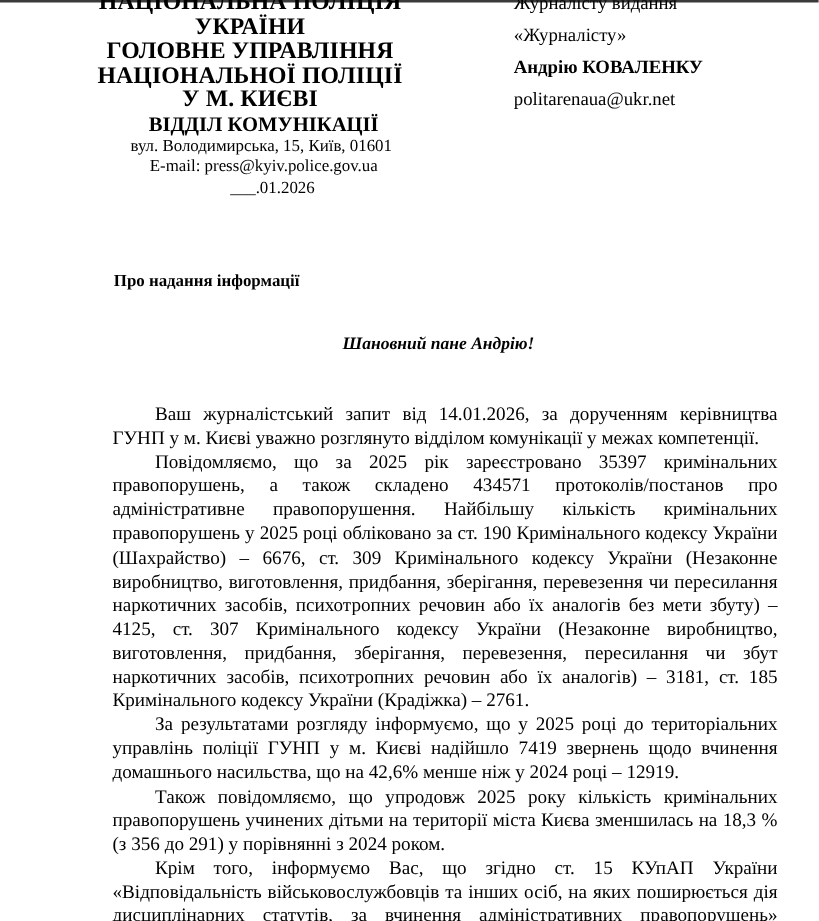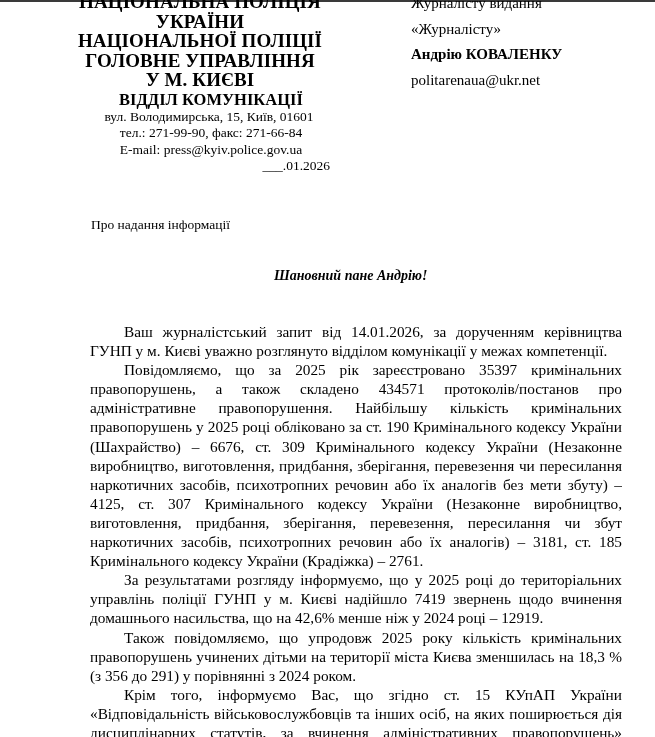--- a/index.html
+++ b/index.html
@@ -47,21 +47,21 @@
     }
     .lh-small {
       font-size: 13.5px;
       line-height: 16.5px;
       text-align: center;
     }
     .lh-addr { padding-left: 18px; }
     .lh-phone { padding-left: 22px; }
     .lh-email { padding-left: 22px; }
     .lh-date {
-      text-align: right;
+      text-align: center;
       font-size: 13.5px;
       line-height: 16px;
       margin-left: 36px;
     }
     
     .recipient {
       position: absolute;
       left: 411px;
       top: -9px;
       width: 240px;
@@ -69,21 +69,21 @@
     .rc-line {
       font-size: 15px;
       line-height: 25.5px;
     }
     .rc-name { font-weight: bold; }
     
     .subject {
       position: absolute;
       left: 91px;
       top: 217px;
-      font-weight: normal;
+      font-weight: bold;
       font-size: 13.5px;
     }
     
     .salutation {
       position: absolute;
       left: 274px;
       top: 268px;
       font-weight: bold;
       font-style: italic;
       font-size: 14px;
@@ -107,26 +107,25 @@
   </style>
 </head>
 <body>
 
 <div class="page">
   <div class="top-border"></div>
 
   <div class="letterhead">
     <div class="lh-big">НАЦІОНАЛЬНА ПОЛІЦІЯ</div>
     <div class="lh-big">УКРАЇНИ</div>
+    <div class="lh-big">ГОЛОВНЕ УПРАВЛІННЯ</div>
     <div class="lh-big">НАЦІОНАЛЬНОЇ ПОЛІЦІЇ</div>
-    <div class="lh-big">ГОЛОВНЕ УПРАВЛІННЯ</div>
     <div class="lh-big">У М. КИЄВІ</div>
     <div class="lh-dept">ВІДДІЛ КОМУНІКАЦІЇ</div>
     <div class="lh-small lh-addr">вул. Володимирська, 15, Київ, 01601</div>
-    <div class="lh-small lh-phone">тел.: 271-99-90, факс: 271-66-84</div>
     <div class="lh-small lh-email">E-mail: press@kyiv.police.gov.ua</div>
     <div class="lh-date">___.01.2026</div>
   </div>
 
   <div class="recipient">
     <div class="rc-line">Журналісту видання</div>
     <div class="rc-line">«Журналісту»</div>
     <div class="rc-line rc-name">Андрію КОВАЛЕНКУ</div>
     <div class="rc-line">politarenaua@ukr.net</div>
   </div>

